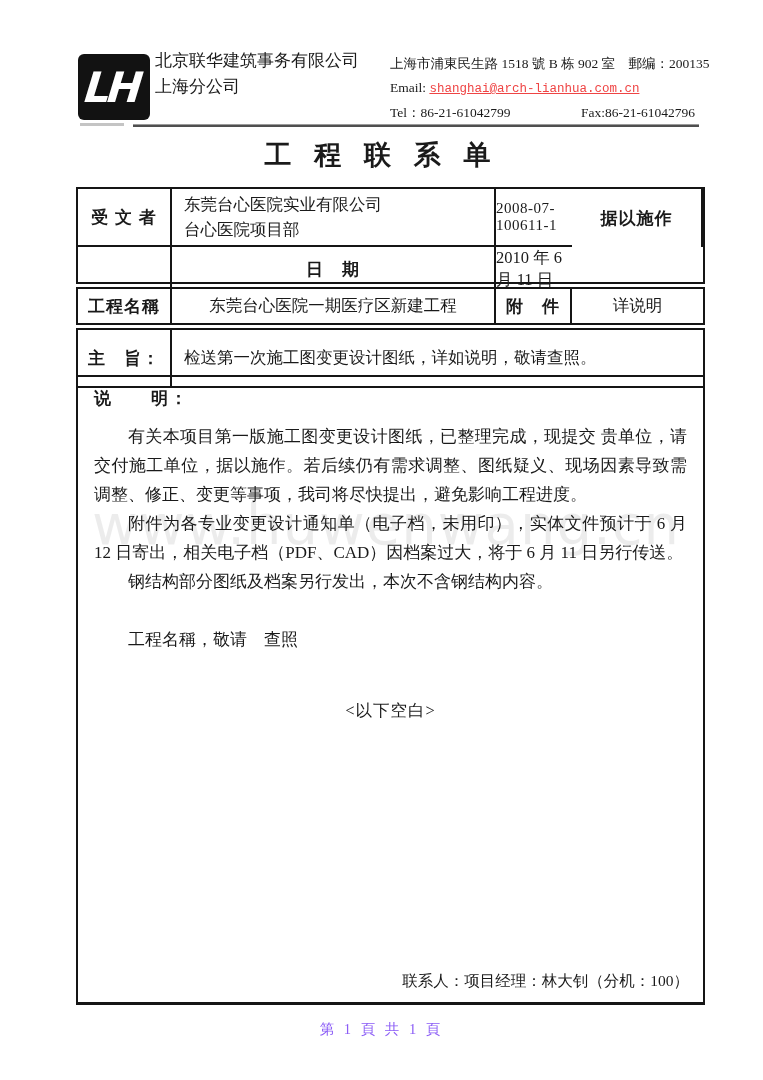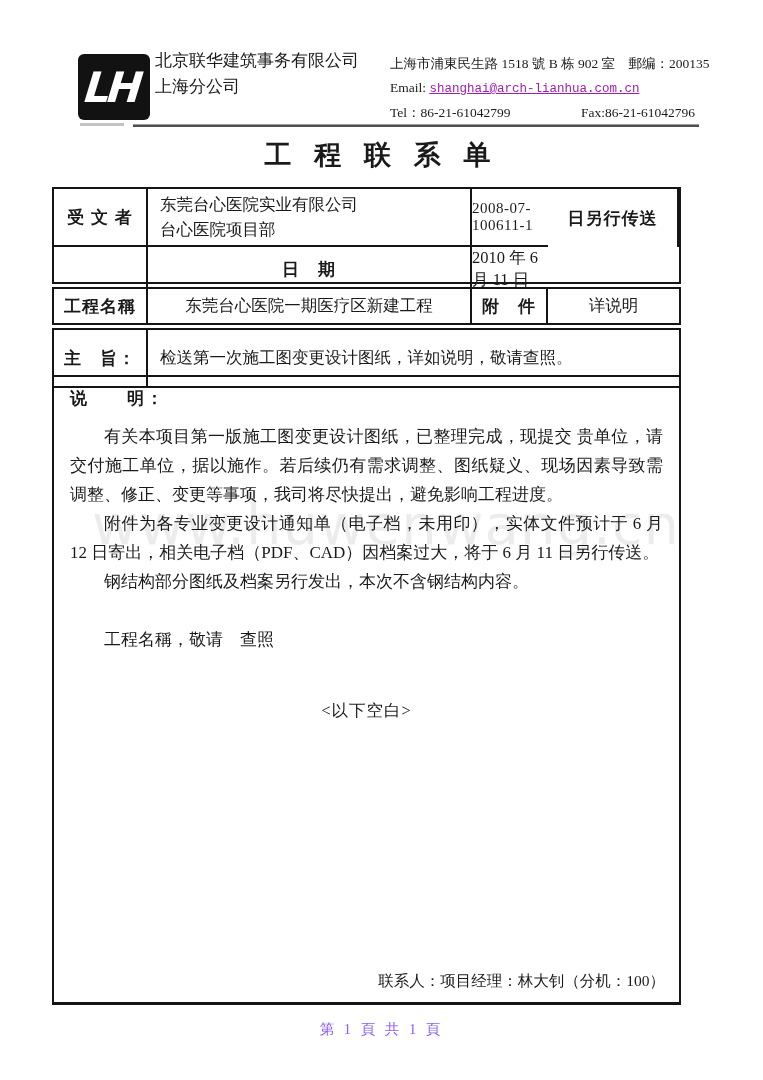--- a/index.html
+++ b/index.html
@@ -25,30 +25,30 @@
   }
   .logo span {
     color:#fff; font-family:"DejaVu Sans",sans-serif;
     font-weight:bold; font-style:italic; font-size:42px;
     letter-spacing:-4px; transform:skewX(-6deg); padding-right:4px;
   }
   .logo-smudge { position:absolute; left:80px; top:123px; width:44px; height:3px; background:#c4c4c4; }
   .co-block { position:absolute; left:155px; top:48px; width:235px; font-size:17px; line-height:26px; }
   .addr-block { position:absolute; left:390px; top:52px; width:312px; font-size:13.5px; line-height:24px; font-family:"Liberation Serif",serif; }
   .addr-row { white-space:nowrap; }
-  .email-line a, .email-link { color:#a21caf; text-decoration:underline; font-family:"Liberation Mono","DejaVu Sans Mono",monospace; font-size:12.5px; }
+  .email-line a, .email-link { color:#ef4444; text-decoration:underline; font-family:"Liberation Mono","DejaVu Sans Mono",monospace; font-size:12.5px; }
   .telfax { display:flex; justify-content:space-between; width:305px; }
   .hr-rule { position:absolute; left:133px; top:124px; width:566px; height:3px; background:#4f4f4f; border-top:1px solid #9a9a9a; }
   
   .doc-title {
     position:absolute; left:0; top:137px; width:100%;
     text-align:center; font-size:27px; font-weight:bold; letter-spacing:8px;
   }
   
-  .boxed { position:absolute; left:52px; width:629px; border:2px solid #151515; background:transparent; }
+  .boxed { position:absolute; left:76px; width:629px; border:2px solid #151515; background:transparent; }
   .grid-a { top:187px; height:97px; display:grid; grid-template-columns:94px 324px 76px 1fr; grid-template-rows:58px 1fr; }
   .grid-b { top:287px; height:38px; display:grid; grid-template-columns:94px 324px 76px 1fr; }
   .grid-c { top:328px; height:60px; display:grid; grid-template-columns:94px 1fr; }
   .cell { display:flex; align-items:center; min-width:0; }
   .cell.br { border-right:2px solid #151515; }
   .cell.bb { border-bottom:2px solid #151515; }
   .lbl { justify-content:center; font-weight:bold; font-size:17px; letter-spacing:1px; font-family:"Liberation Sans",sans-serif; }
   .val { font-size:16.5px; }
   .val.center { justify-content:center; }
   .val.left { padding-left:12px; }
@@ -95,21 +95,21 @@
   <div class="doc-title">工 程 联 系 单</div>
 
   <div class="boxed grid-a">
     <div class="cell br bb lbl">受 文 者</div>
     <div class="cell br bb val left two-line">
       <span>东莞台心医院实业有限公司</span>
       <span>台心医院项目部</span>
     </div>
     <div class="cell bb val center docno">2008-07-100611-1</div>
 
-    <div class="cell br lbl">日另行传送</div>
+    <div class="cell br lbl">据以施作</div>
     <div class="cell br val left"></div>
     <div class="cell br lbl">日　期</div>
     <div class="cell val center">2010 年 6 月 11 日</div>
   </div>
 
   <div class="boxed grid-b">
     <div class="cell br lbl">工程名稱</div>
     <div class="cell br val center">东莞台心医院一期医疗区新建工程</div>
     <div class="cell br lbl">附　件</div>
     <div class="cell val center">详说明</div>

